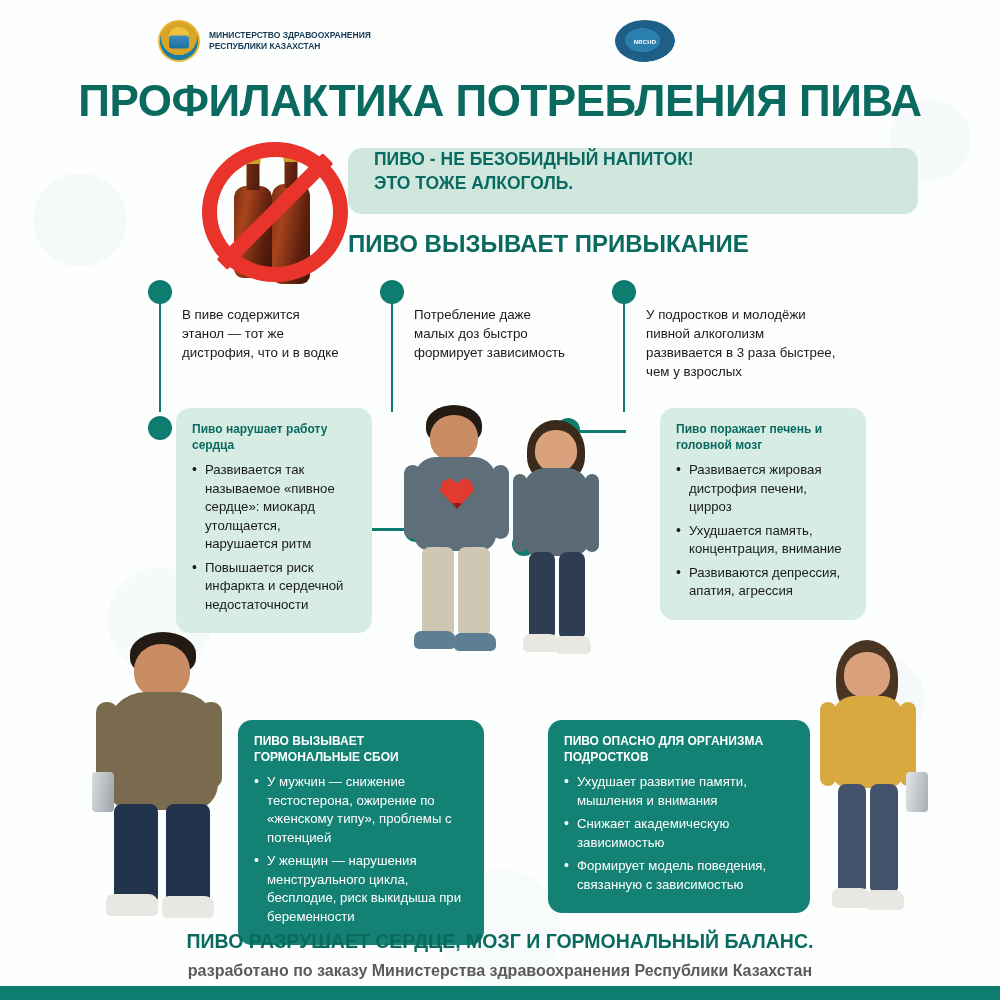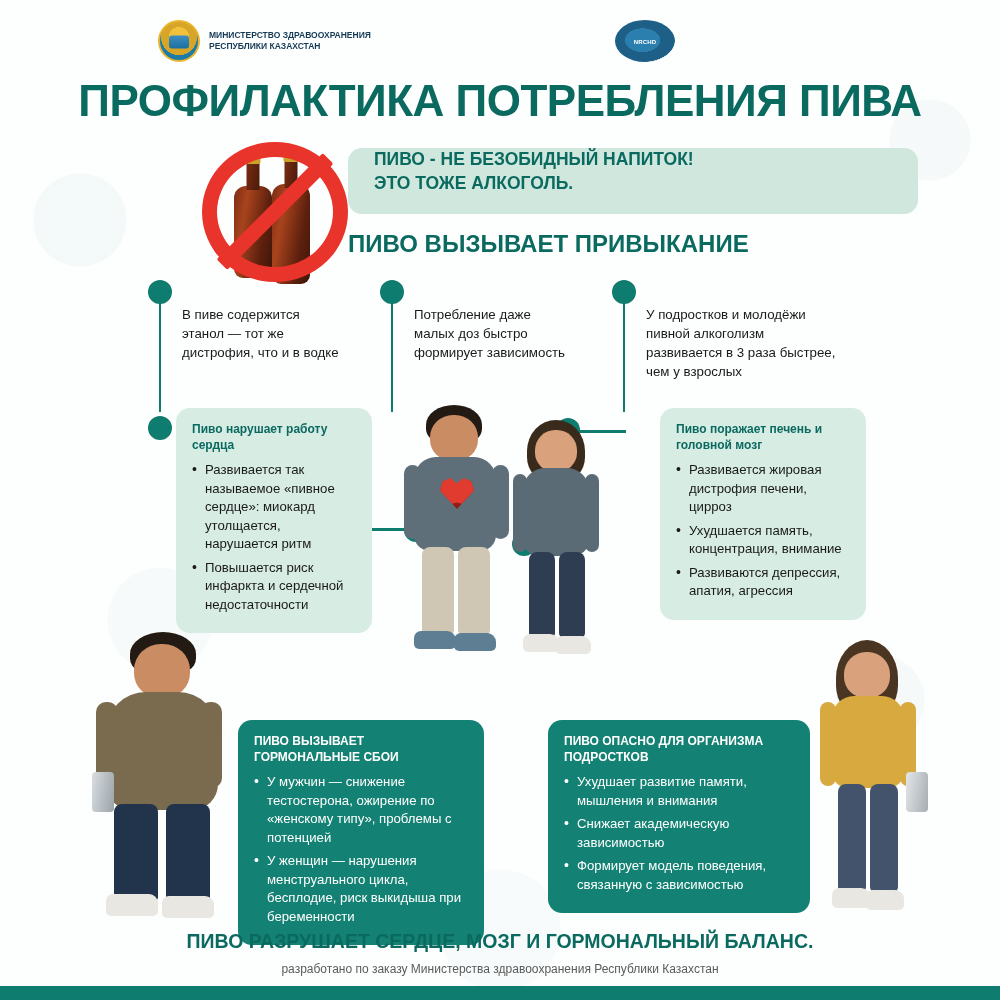--- a/index.html
+++ b/index.html
@@ -230,21 +230,21 @@
   .conn { position: absolute; background: #0e7c6e; }
   .cdot { position: absolute; width: 24px; height: 24px; border-radius: 50%; background: #0e7c6e; }
 
   
   #footer-slogan {
     position: absolute; left: 0; right: 0; top: 930px; text-align: center;
     font-size: 19.5px; font-weight: bold; color: #0b6a60;
   }
   #footer-note {
     position: absolute; left: 0; right: 0; top: 962px; text-align: center;
-    font-size: 12px; color: #5a5a5a;
+    font-size: 16px; color: #5a5a5a; font-weight: bold;
   }
   #footer-bar {
     position: absolute; left: 0; right: 0; bottom: 0; height: 14px; background: #0e7c6e;
   }
 </style>
 </head>
 <body>
 
 <div class="page"></div>
 

